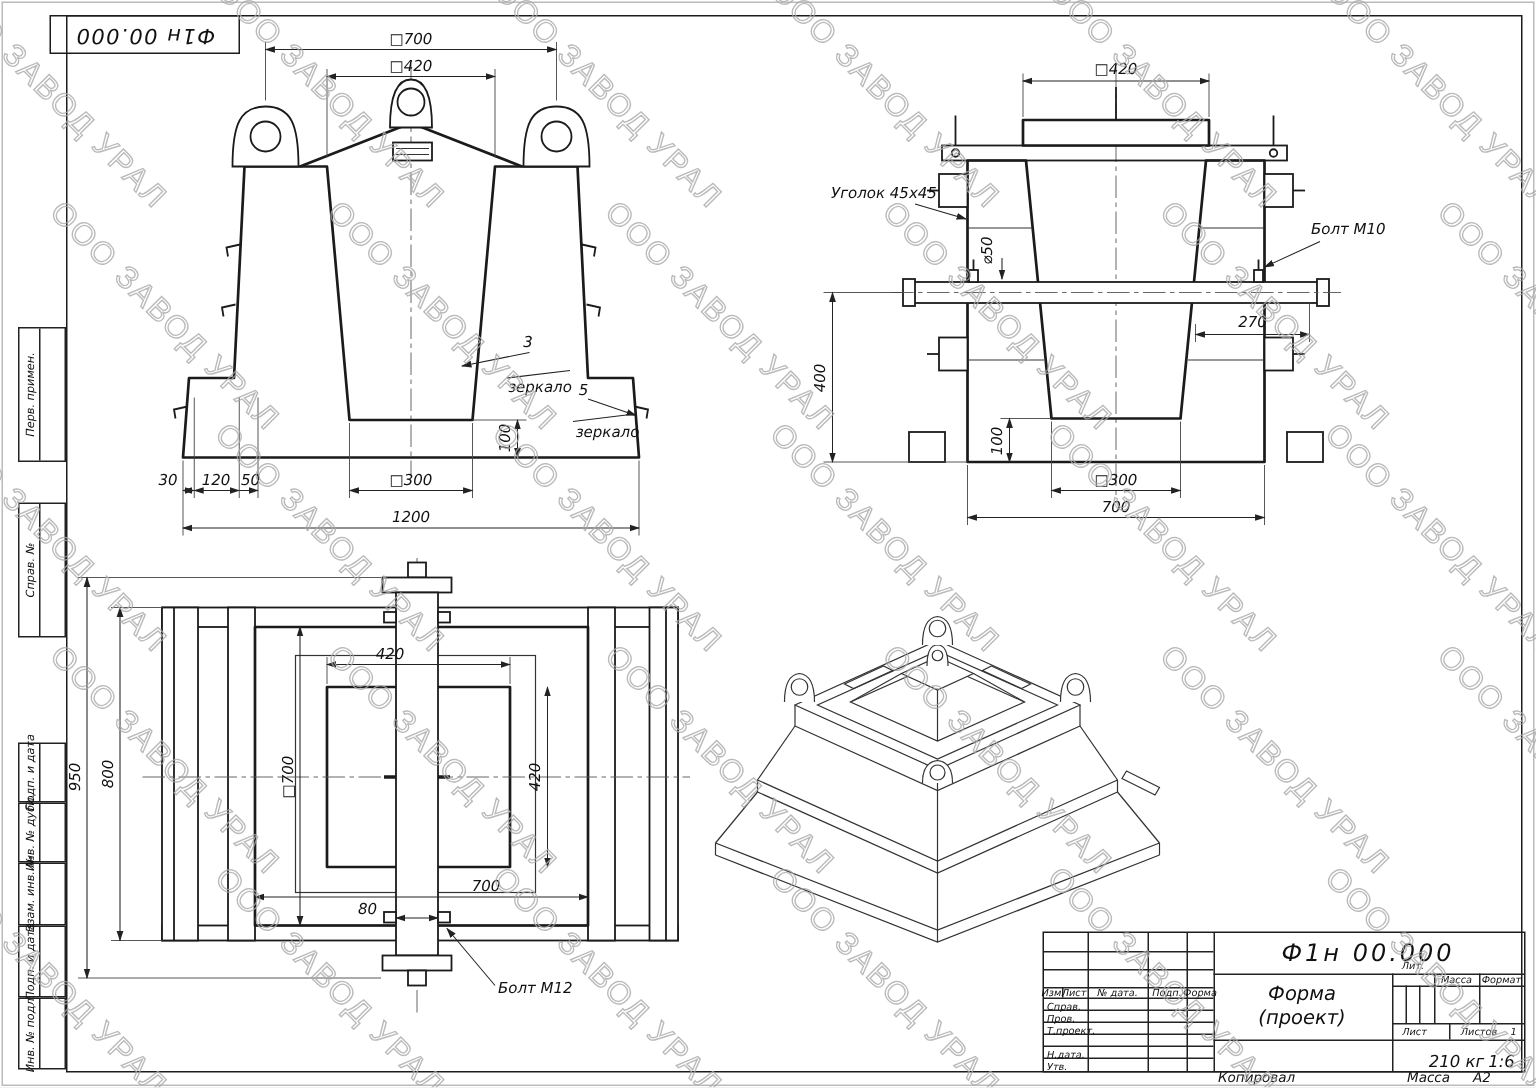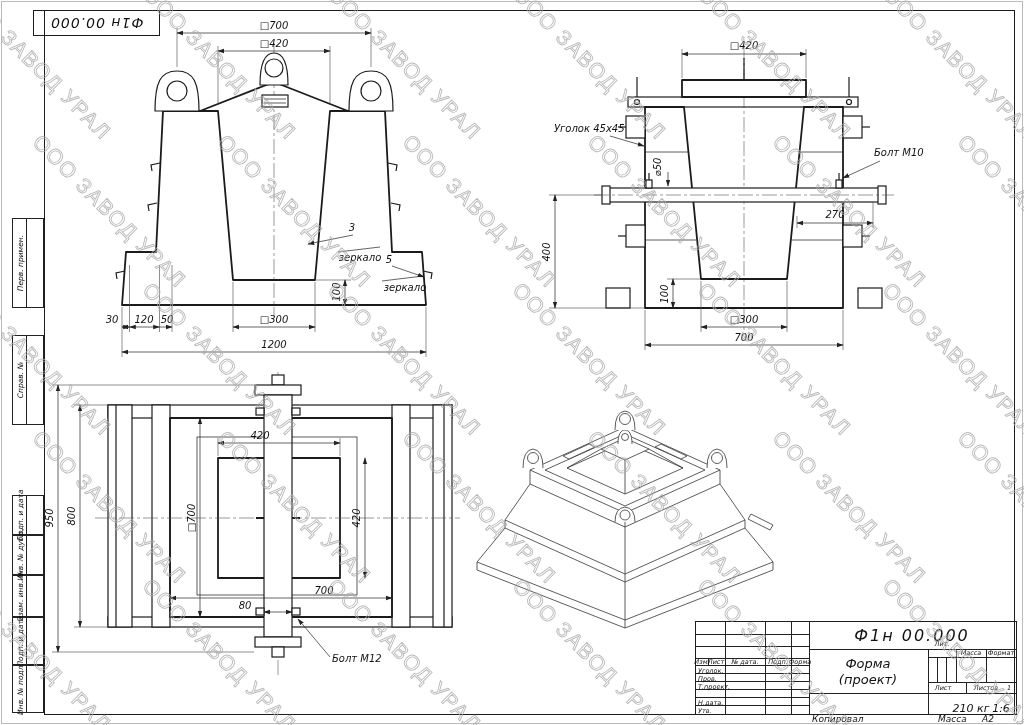--- a/index.html
+++ b/index.html
@@ -375,21 +375,21 @@
     <div class="vl" style="left:250px;top:35px;height:25px"></div>
     <div class="vl" style="left:260px;top:27px;height:33px"></div>
     <div class="vl" style="left:290px;top:27px;height:33px"></div>
     <div class="vl" style="left:270px;top:60px;height:11px"></div>
 
     <span class="tbt lab ctr" style="left:6px;top:39.5px">Изм.</span>
     <span class="tbt lab ctr" style="left:20px;top:39.5px">Лист</span>
     <span class="tbt lab ctr" style="left:49px;top:39.5px">№ дата.</span>
     <span class="tbt lab ctr" style="left:82px;top:39.5px">Подп.</span>
     <span class="tbt lab ctr" style="left:104px;top:39.5px">Форма</span>
-    <span class="tbt lab" style="left:2px;top:44.5px">Уголок.</span>
+    <span class="tbt lab" style="left:2px;top:44.5px">Справ.</span>
     <span class="tbt lab" style="left:2px;top:52.5px">Пров.</span>
     <span class="tbt lab" style="left:2px;top:60.5px">Т.проект.</span>
     <span class="tbt lab" style="left:2px;top:76.5px">Н.дата.</span>
     <span class="tbt lab" style="left:2px;top:84.5px">Утв.</span>
 
     <span class="tbt big ctr" style="left:216px;top:13px">Ф1н 00.000</span>
     <span class="tbt mid ctr" style="left:172px;top:41px">Форма</span>
     <span class="tbt mid ctr" style="left:172px;top:57px">(проект)</span>
 
     <span class="tbt lab ctr" style="left:246px;top:22px">Лит.</span>

